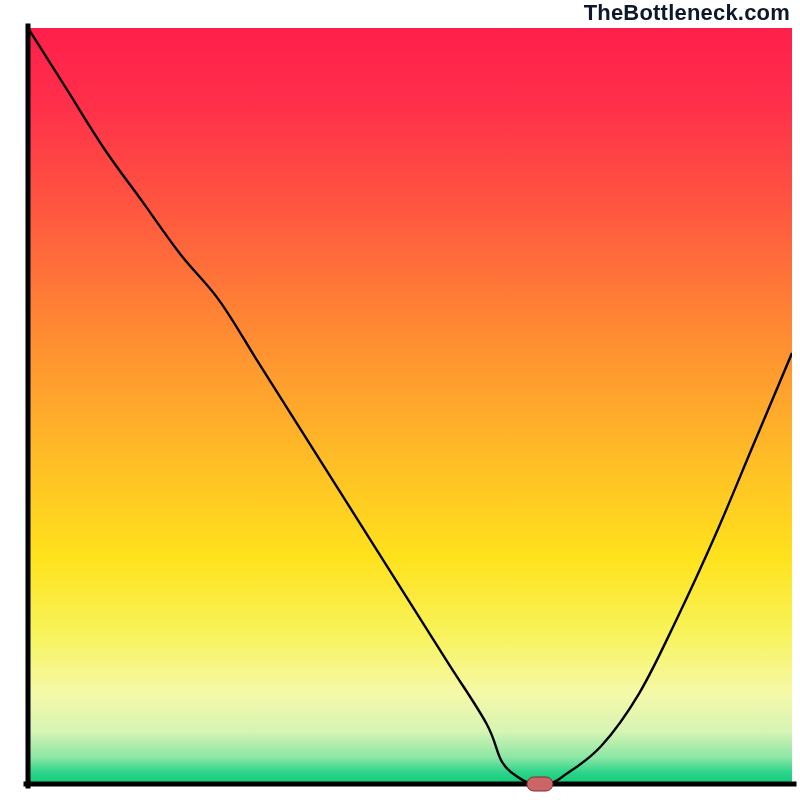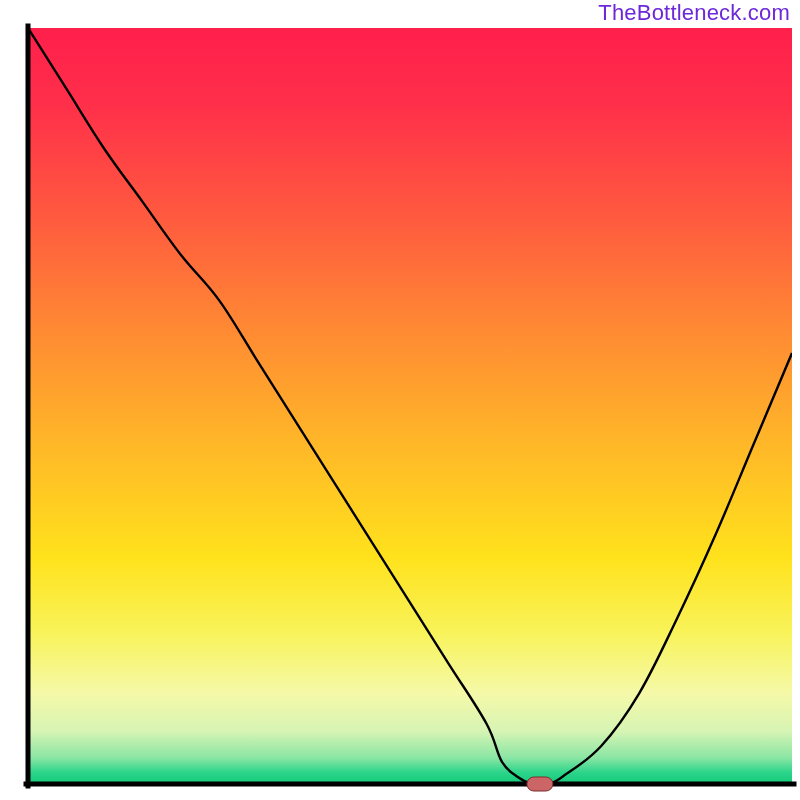--- a/index.html
+++ b/index.html
@@ -12,23 +12,23 @@
   }
   .chart-container {
     position: relative;
     width: 800px;
     height: 800px;
   }
   .watermark {
     position: absolute;
     top: 0;
     right: 10px;
-    color: #6d28d9;
+    color: #0f172a;
     font-size: 22px;
-    font-weight: 400;
+    font-weight: 700;
     letter-spacing: 0.2px;
     z-index: 10;
   }
   svg.plot {
     position: absolute;
     left: 0;
     top: 0;
     width: 800px;
     height: 800px;
   }

